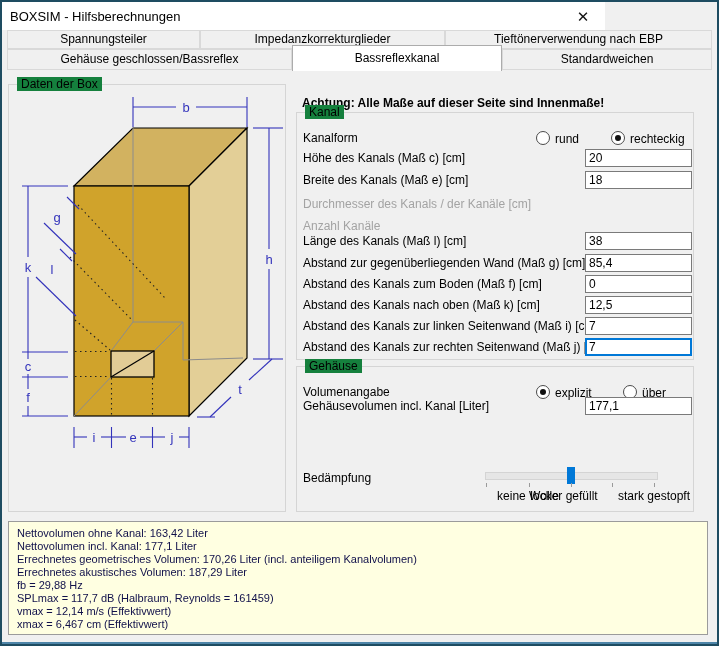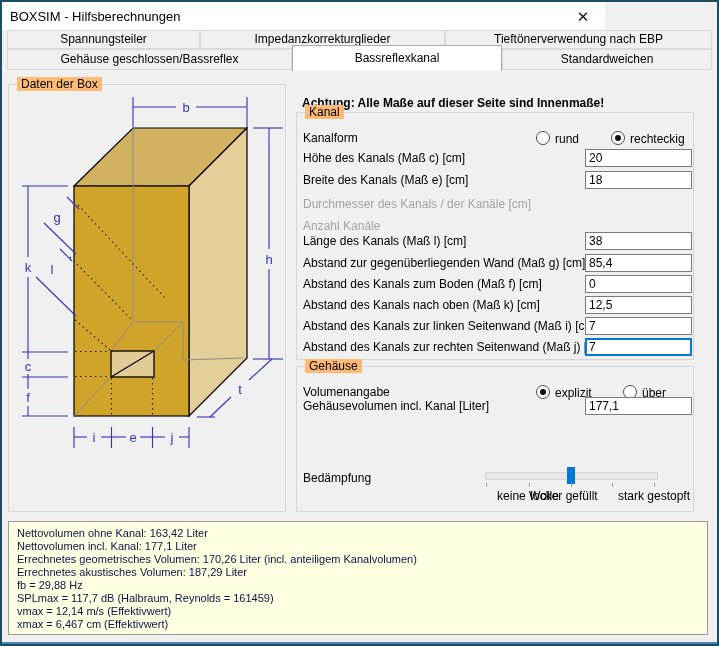--- a/index.html
+++ b/index.html
@@ -11,21 +11,21 @@
   .close-btn{position:absolute;right:12px;top:5px;width:20px;height:20px;text-align:center;
              line-height:20px;font-size:15px;color:#111;cursor:pointer;}
   
   .tab{position:absolute;background:#F0F0F0;border:1px solid #D9D9D9;box-sizing:border-box;
        font-size:12px;color:#000;text-align:center;cursor:pointer;}
   .tab.r1{top:30px;height:19px;line-height:17px;}
   .tab.r2{top:49px;height:21px;line-height:19px;}
   .tab.active{top:45px;height:26px;line-height:24px;background:#FFFFFF;border:1px solid #ACACAC;border-bottom:none;z-index:3;}
   
   .groupbox{position:absolute;border:1px solid #D5D5D5;box-sizing:border-box;}
-  .groupbox .gb-label{position:absolute;top:-8px;left:8px;background:#fdba74;padding:0 4px;font-size:12px;color:#000;}
+  .groupbox .gb-label{position:absolute;top:-8px;left:8px;background:#15803d;padding:0 4px;font-size:12px;color:#000;}
   
   .notice{position:absolute;left:302px;top:96px;font-size:12px;font-weight:bold;color:#000;}
   .frow{position:absolute;left:6px;height:18px;width:386px;}
   .flabel{position:absolute;left:0;top:2px;font-size:12px;color:#000;white-space:nowrap;}
   .flabel.disabled{color:#A3A3A3;}
   .tb{position:absolute;left:282px;top:0;width:102px;height:16px;border:1px solid #7A7A7A;
       background:#fff;font-family:"Liberation Sans",sans-serif;font-size:12px;padding:0 0 0 3px;margin:0;}
   .tb.focused{border:1px solid #0078D7;box-shadow:inset 0 0 0 1px #0078D7;}
   
   .radio-item{position:absolute;top:0;height:16px;}

